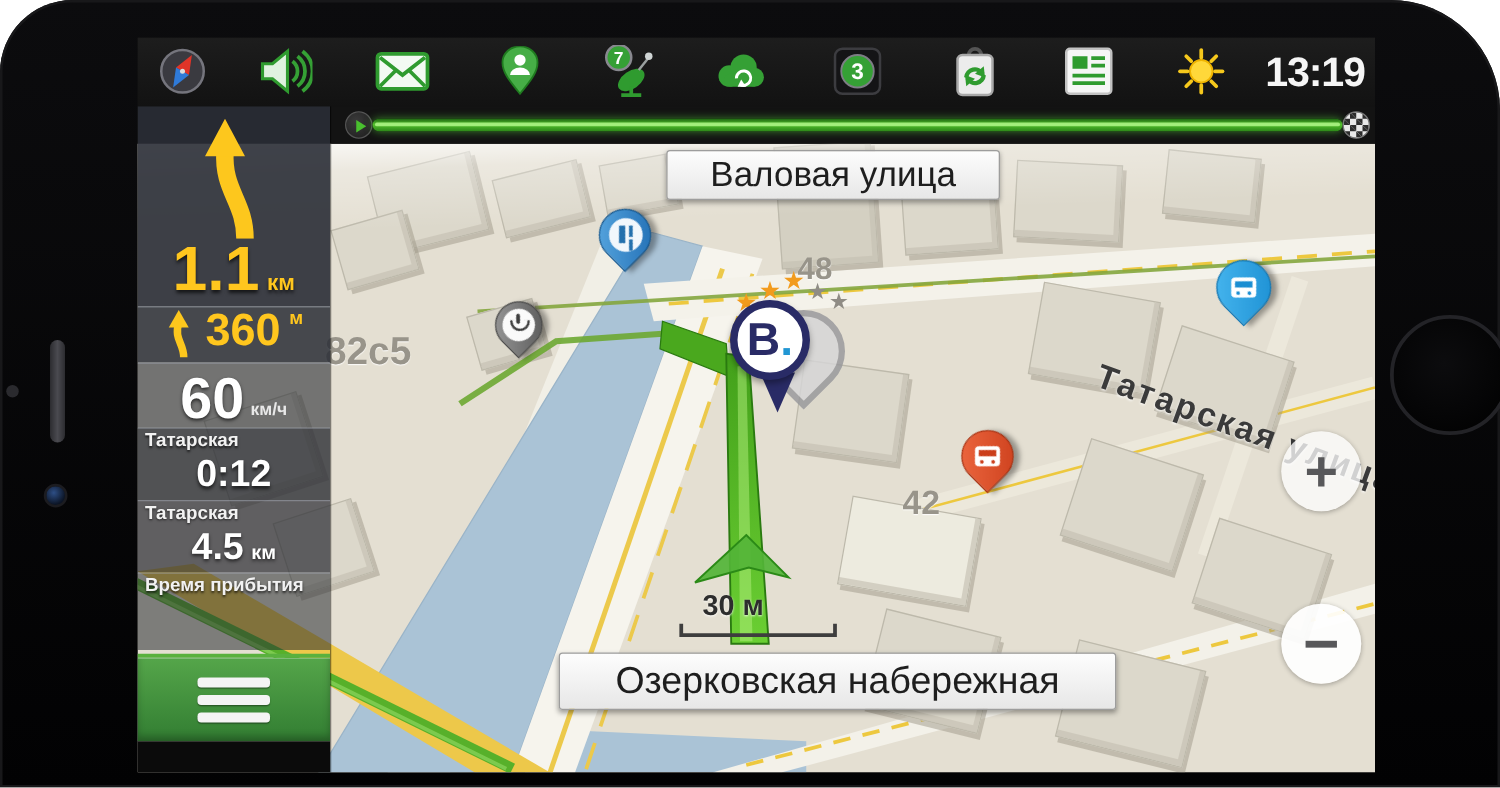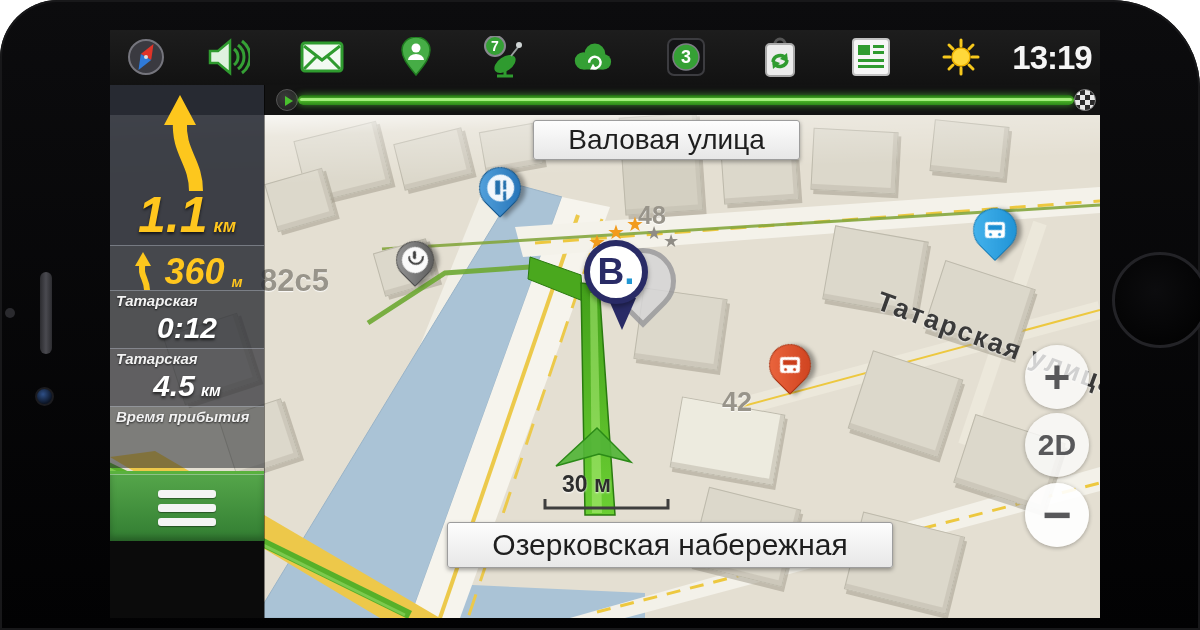--- a/index.html
+++ b/index.html
@@ -103,24 +103,24 @@
   .ctl{position:absolute;left:915px;width:64px;height:64px;border-radius:50%;z-index:12;
        background:rgba(252,252,252,.78);box-shadow:0 1px 4px rgba(0,0,0,.3);
        display:flex;align-items:center;justify-content:center;color:#58585a;font-weight:bold;}
   .ctl-zin{top:230px;font-size:46px;}
   .ctl-2d{top:298px;font-size:30px;}
   .ctl-zout{top:368px;font-size:50px;background:rgba(255,255,255,.92);}
 
   
   .sidebar{position:absolute;left:0;top:55px;width:155px;height:533px;z-index:20;display:flex;flex-direction:column;
        border-right:1px solid rgba(0,0,0,.45);}
-  .sec{position:relative;color:#fff;font-style:italic;}
+  .sec{position:relative;color:#fff;}
   .sec-man{height:160px;background:rgba(42,46,54,.9);}
   .sec-next{height:45px;background:rgba(42,46,54,.85);border-top:1px solid rgba(165,172,184,.5);
-       display:flex;align-items:flex-end;justify-content:center;gap:7px;}
+       display:flex;align-items:flex-start;justify-content:center;gap:7px;}
   .sec-speed{height:52px;background:rgba(40,44,50,.6);border-top:1px solid rgba(165,172,184,.5);
        display:flex;align-items:flex-end;justify-content:center;gap:5px;padding-bottom:3px;}
   .sec-rem{height:58px;background:rgba(44,46,52,.8);border-top:1px solid rgba(165,172,184,.5);}
   .sec-dist{height:58px;background:rgba(44,46,52,.72);border-top:1px solid rgba(165,172,184,.5);}
   .sec-arr{height:62px;background:rgba(40,44,50,.55);border-top:1px solid rgba(165,172,184,.5);}
   .sec-label{font-size:15px;font-weight:bold;color:#f2f2f2;padding:2px 0 0 6px;line-height:15px;
        text-shadow:0 1px 2px rgba(0,0,0,.7);}
   .big-val{display:flex;align-items:baseline;justify-content:center;gap:6px;
        text-shadow:0 2px 3px rgba(0,0,0,.65);}
   .man-arrow{display:flex;justify-content:center;padding-top:6px;}
@@ -246,21 +246,20 @@
               <span>B</span>
               <span class="b-dot">.</span>
             </div>
         </div>
 
         <div class="street-label" style="left:423px;top:5px;width:267px;height:40px;font-size:28px">Валовая улица</div>
         <div class="street-label" style="left:337px;top:407px;width:446px;height:46px;font-size:30px">Озерковская набережная</div>
         <div class="street-rot" style="left:768px;top:170px;width:400px">Татарская улица</div>
 
         <div class="ctl ctl-zin">+</div>
-        <div class="ctl ctl-2d">2D</div>
         <div class="ctl ctl-zout">−</div>
 
         <div class="fog"></div>
       </div>
 
       <div class="status-bar">
         <div class="sicon" style="left:14px">
           <svg width="40" height="40" viewBox="0 0 40 40">
               <circle cx="20" cy="20" r="17" fill="#3a3a40" stroke="#75757d" stroke-width="2"></circle>
               <g transform="rotate(30 20 20)">
@@ -384,20 +383,24 @@
           </div>
         </div>
         <div class="sec sec-next">
           <svg width="26" height="40" viewBox="0 0 26 40">
               <path d="M16,40 C16,28 8,26 12,12" stroke="#fdc71d" stroke-width="6" fill="none"></path>
               <polygon points="4,16 20,16 12,2" fill="#fdc71d"></polygon>
             </svg>
           <span class="num-l">360</span>
           <span class="unit-ys">м</span>
         </div>
+        <div class="sec sec-speed">
+          <span class="num-w">60</span>
+          <span class="unit-w">км/ч</span>
+        </div>
         <div class="sec sec-rem">
           <div class="sec-label">Татарская</div>
           <div class="val-c">0:12</div>
         </div>
         <div class="sec sec-dist">
           <div class="sec-label">Татарская</div>
           <div class="big-val">
             <span class="val-c">4.5</span>
             <span class="unit-w" style="color:#fff;font-size:16px">км</span>
           </div>

